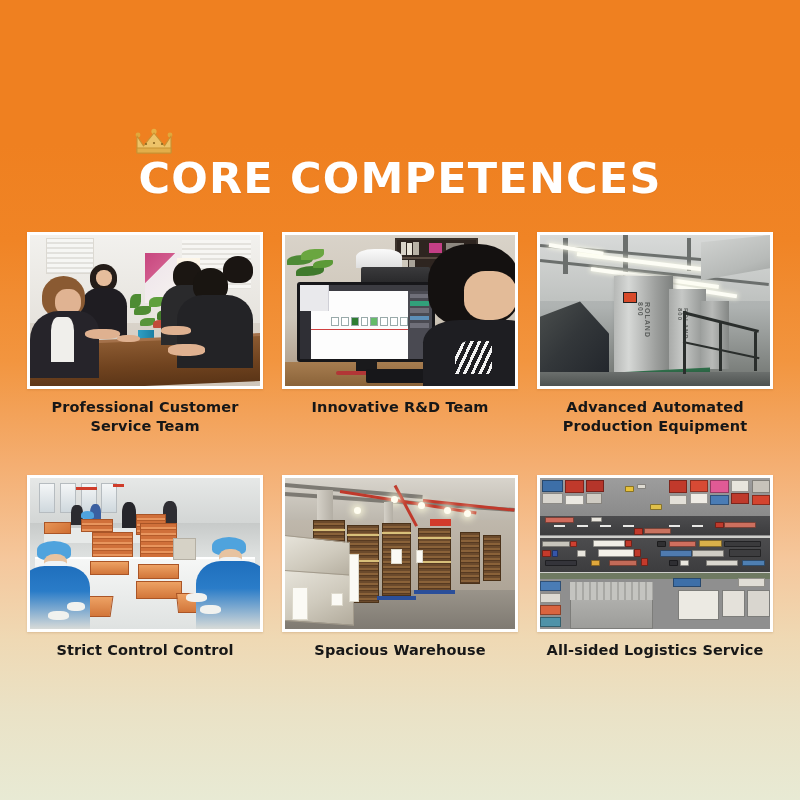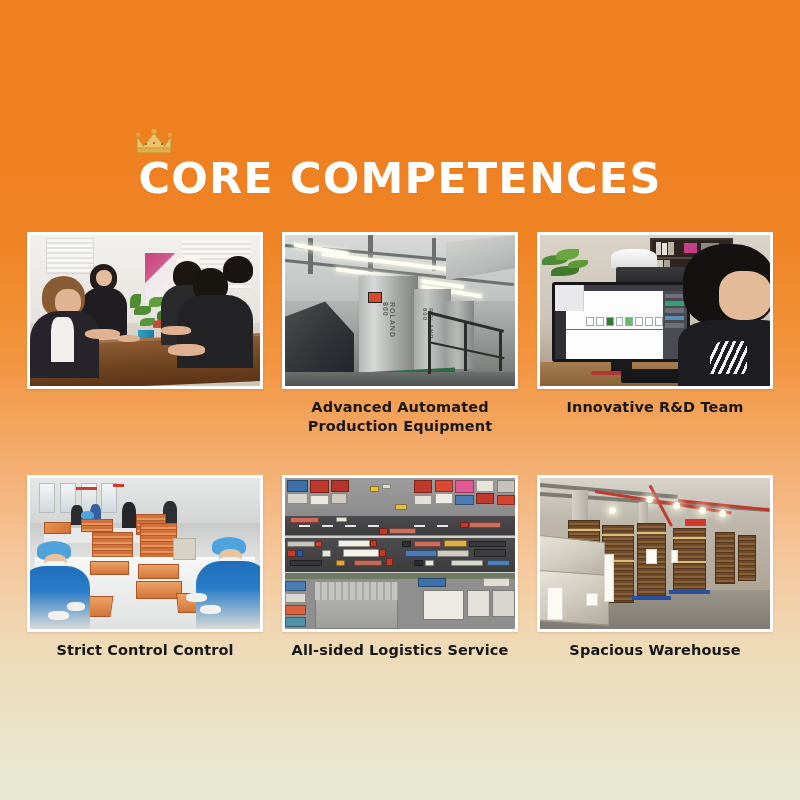--- a/index.html
+++ b/index.html
@@ -321,56 +321,22 @@
           <i class="head w1h"></i>
             <i class="head w1f"></i>
           <i class="body w1b"></i>
             <i class="body w1s"></i>
           <i class="arm" style="left:24%;top:62%;width:15%;height:7%;"></i>
           <i class="arm" style="left:57%;top:60%;width:13%;height:6%;"></i>
           <i class="arm" style="left:60%;top:72%;width:16%;height:8%;"></i>
           <i class="arm" style="left:38%;top:66%;width:10%;height:5%;"></i>
         </div>
       </div>
-    </div>
-
-    <div class="cell">
-      <div class="photo-frame">
-        <div class="photo ph-press">
-          <div class="ceiling"></div>
-          <i class="beam" style="left:0;top:6%;width:100%;height:3px;transform:rotate(5deg);"></i>
-          <i class="beam" style="left:0;top:16%;width:100%;height:3px;transform:rotate(6deg);"></i>
-          <i class="beam" style="left:10%;top:2%;width:5px;height:24%;"></i>
-          <i class="beam" style="left:36%;top:0;width:5px;height:30%;"></i>
-          <i class="beam" style="left:64%;top:2%;width:4px;height:22%;"></i>
-          <i class="tube" style="left:16%;top:11%;width:60%;transform:rotate(7deg);"></i>
-          <i class="tube" style="left:22%;top:21%;width:56%;transform:rotate(8deg);"></i>
-          <i class="tube" style="left:4%;top:5%;width:24%;transform:rotate(9deg);"></i>
-          <i class="tube" style="left:46%;top:30%;width:40%;transform:rotate(9deg);"></i>
-          <div class="duct"></div>
-          <div class="machine">
-            <span class="brand" style="left:62%;top:26%;">ROLAND 800</span>
-          </div>
-          <div class="machine2">
-            <span class="brand" style="left:56%;top:22%;font-size:6px;">ROLAND 800</span>
-          </div>
-          <div class="machine3"></div>
-          <div class="panel"></div>
-          <div class="dark"></div>
-          <div class="greenbase"></div>
-          <div class="floor"></div>
-          <i class="rail" style="left:62%;top:50%;width:3px;height:42%;"></i>
-          <i class="rail" style="left:62%;top:50%;width:34%;height:3px;transform:rotate(14deg);transform-origin:left center;"></i>
-          <i class="rail" style="left:62%;top:70%;width:34%;height:2px;transform:rotate(12deg);transform-origin:left center;"></i>
-          <i class="rail" style="left:78%;top:58%;width:3px;height:32%;"></i>
-          <i class="rail" style="left:93%;top:64%;width:3px;height:26%;"></i>
-        </div>
-      </div>
-      <div class="caption">Advanced Automated
-Production Equipment</div>
+      <div class="caption">Professional Customer
+Service Team</div>
     </div>
 
     <div class="cell">
       <div class="photo-frame">
         <div class="photo ph-rd">
           <div class="wallbg"></div>
           <div class="greenery">
             <i class="gl" style="left:0;top:20%;width:55%;height:30%;"></i>
             <i class="gl" style="left:30%;top:0;width:50%;height:34%;background:#6aa640;"></i>
             <i class="gl" style="left:20%;top:52%;width:60%;height:30%;background:#3f7a2c;"></i>
@@ -420,20 +386,56 @@
           <div class="standbase"></div>
           <div class="keyboard"></div>
           <div class="manhead"></div>
           <div class="manface"></div>
           <div class="manbody"></div>
           <div class="collar"></div>
         </div>
       </div>
       <div class="caption">Innovative R&amp;D Team</div>
     </div>
+
+    <div class="cell">
+      <div class="photo-frame">
+        <div class="photo ph-press">
+          <div class="ceiling"></div>
+          <i class="beam" style="left:0;top:6%;width:100%;height:3px;transform:rotate(5deg);"></i>
+          <i class="beam" style="left:0;top:16%;width:100%;height:3px;transform:rotate(6deg);"></i>
+          <i class="beam" style="left:10%;top:2%;width:5px;height:24%;"></i>
+          <i class="beam" style="left:36%;top:0;width:5px;height:30%;"></i>
+          <i class="beam" style="left:64%;top:2%;width:4px;height:22%;"></i>
+          <i class="tube" style="left:16%;top:11%;width:60%;transform:rotate(7deg);"></i>
+          <i class="tube" style="left:22%;top:21%;width:56%;transform:rotate(8deg);"></i>
+          <i class="tube" style="left:4%;top:5%;width:24%;transform:rotate(9deg);"></i>
+          <i class="tube" style="left:46%;top:30%;width:40%;transform:rotate(9deg);"></i>
+          <div class="duct"></div>
+          <div class="machine">
+            <span class="brand" style="left:62%;top:26%;">ROLAND 800</span>
+          </div>
+          <div class="machine2">
+            <span class="brand" style="left:56%;top:22%;font-size:6px;">ROLAND 800</span>
+          </div>
+          <div class="machine3"></div>
+          <div class="panel"></div>
+          <div class="dark"></div>
+          <div class="greenbase"></div>
+          <div class="floor"></div>
+          <i class="rail" style="left:62%;top:50%;width:3px;height:42%;"></i>
+          <i class="rail" style="left:62%;top:50%;width:34%;height:3px;transform:rotate(14deg);transform-origin:left center;"></i>
+          <i class="rail" style="left:62%;top:70%;width:34%;height:2px;transform:rotate(12deg);transform-origin:left center;"></i>
+          <i class="rail" style="left:78%;top:58%;width:3px;height:32%;"></i>
+          <i class="rail" style="left:93%;top:64%;width:3px;height:26%;"></i>
+        </div>
+      </div>
+      <div class="caption">Advanced Automated
+Production Equipment</div>
+    </div>
   </div>
 
   <div class="row">
 
     <div class="cell">
       <div class="photo-frame">
         <div class="photo ph-qc">
           <div class="backwall"></div>
           <i class="win" style="left:4%;"></i>
             <i class="win" style="left:13%;"></i>
@@ -475,20 +477,67 @@
           <i class="hand" style="left:74%;top:84%;width:9%;height:6%;"></i>
 
           <i class="cap" style="left:22%;top:22%;width:6%;height:5%;"></i>
         </div>
       </div>
       <div class="caption">Strict Control Control</div>
     </div>
 
     <div class="cell">
       <div class="photo-frame">
+        <div class="photo ph-wh">
+          <div class="ceil"></div>
+          <i class="gbeam" style="left:0;top:9%;width:100%;transform:rotate(4deg);"></i>
+          <i class="gbeam" style="left:0;top:3%;width:60%;transform:rotate(5deg);"></i>
+          <i class="pipe" style="left:24%;top:8%;width:60%;transform:rotate(9deg);"></i>
+          <i class="pipe" style="left:48%;top:4%;width:20%;transform:rotate(62deg);"></i>
+          <i class="pipe" style="left:60%;top:14%;width:40%;transform:rotate(6deg);"></i>
+          <i class="lamp" style="left:46%;top:12%;"></i>
+          <i class="lamp" style="left:58%;top:16%;"></i>
+          <i class="lamp" style="left:69%;top:19%;"></i>
+          <i class="lamp" style="left:78%;top:21%;"></i>
+          <i class="lamp" style="left:30%;top:19%;"></i>
+          <i class="col" style="left:14%;top:8%;width:7%;height:34%;"></i>
+          <i class="col" style="left:43%;top:16%;width:4%;height:26%;"></i>
+          <div class="floor"></div>
+          <i class="sign" style="left:63%;top:27%;width:9%;height:5%;"></i>
+
+          <i class="pallet" style="left:12%;top:28%;width:14%;height:52%;"></i>
+          <i class="strap" style="left:12%;top:34%;width:14%;"></i>
+          <i class="strap" style="left:12%;top:50%;width:14%;"></i>
+          <i class="pallet" style="left:27%;top:31%;width:14%;height:52%;"></i>
+          <i class="strap" style="left:27%;top:37%;width:14%;"></i>
+          <i class="strap" style="left:27%;top:54%;width:14%;"></i>
+          <i class="pallet" style="left:42%;top:30%;width:13%;height:48%;"></i>
+          <i class="strap" style="left:42%;top:36%;width:13%;"></i>
+          <i class="pallet" style="left:58%;top:33%;width:14%;height:42%;"></i>
+          <i class="strap" style="left:58%;top:39%;width:14%;"></i>
+          <i class="strap" style="left:58%;top:55%;width:14%;"></i>
+          <i class="pallet" style="left:76%;top:36%;width:9%;height:34%;"></i>
+          <i class="pallet" style="left:86%;top:38%;width:8%;height:30%;"></i>
+          <i class="bluebase" style="left:56%;top:74%;width:18%;"></i>
+          <i class="bluebase" style="left:40%;top:78%;width:17%;"></i>
+
+          <i class="wrap" style="left:-4%;top:40%;width:32%;height:26%;transform:skewY(6deg);"></i>
+          <i class="wrap" style="left:-4%;top:62%;width:34%;height:34%;transform:skewY(4deg);"></i>
+          <i class="label" style="left:3%;top:72%;width:7%;height:22%;"></i>
+          <i class="label" style="left:20%;top:76%;width:5%;height:9%;"></i>
+          <i class="label" style="left:28%;top:50%;width:4%;height:32%;"></i>
+          <i class="label" style="left:46%;top:47%;width:5%;height:10%;"></i>
+          <i class="label" style="left:57%;top:48%;width:3%;height:8%;"></i>
+        </div>
+      </div>
+      <div class="caption">Spacious Warehouse</div>
+    </div>
+
+    <div class="cell">
+      <div class="photo-frame">
         <div class="photo ph-log">
           <div class="yard"></div>
 
           <i class="ctr" style="left:1%;top:1%;width:9%;height:8%;background:#3d6fa8;"></i>
           <i class="ctr" style="left:1%;top:10%;width:9%;height:7%;background:#d8d5ce;"></i>
           <i class="ctr" style="left:11%;top:1%;width:8%;height:9%;background:#c0392b;"></i>
           <i class="ctr" style="left:11%;top:11%;width:8%;height:7%;background:#ebe8e1;"></i>
           <i class="ctr" style="left:20%;top:1%;width:8%;height:8%;background:#b5352a;"></i>
           <i class="ctr" style="left:20%;top:10%;width:7%;height:7%;background:#cfcbc2;"></i>
           <i class="ctr" style="left:56%;top:1%;width:8%;height:9%;background:#c1392b;"></i>
@@ -557,61 +606,14 @@
           <i class="ctr" style="left:0%;top:68%;width:9%;height:7%;background:#4a7cb5;"></i>
           <i class="ctr" style="left:0%;top:76%;width:9%;height:7%;background:#dcd9d1;"></i>
           <i class="ctr" style="left:0%;top:84%;width:9%;height:7%;background:#d9643f;"></i>
           <i class="ctr" style="left:0%;top:92%;width:9%;height:7%;background:#4f92a8;"></i>
           <i class="ctr" style="left:58%;top:66%;width:12%;height:6%;background:#3d6fa8;"></i>
           <i class="ctr" style="left:86%;top:66%;width:12%;height:6%;background:#e0ddd5;"></i>
         </div>
       </div>
       <div class="caption">All-sided Logistics Service</div>
     </div>
-
-    <div class="cell">
-      <div class="photo-frame">
-        <div class="photo ph-wh">
-          <div class="ceil"></div>
-          <i class="gbeam" style="left:0;top:9%;width:100%;transform:rotate(4deg);"></i>
-          <i class="gbeam" style="left:0;top:3%;width:60%;transform:rotate(5deg);"></i>
-          <i class="pipe" style="left:24%;top:8%;width:60%;transform:rotate(9deg);"></i>
-          <i class="pipe" style="left:48%;top:4%;width:20%;transform:rotate(62deg);"></i>
-          <i class="pipe" style="left:60%;top:14%;width:40%;transform:rotate(6deg);"></i>
-          <i class="lamp" style="left:46%;top:12%;"></i>
-          <i class="lamp" style="left:58%;top:16%;"></i>
-          <i class="lamp" style="left:69%;top:19%;"></i>
-          <i class="lamp" style="left:78%;top:21%;"></i>
-          <i class="lamp" style="left:30%;top:19%;"></i>
-          <i class="col" style="left:14%;top:8%;width:7%;height:34%;"></i>
-          <i class="col" style="left:43%;top:16%;width:4%;height:26%;"></i>
-          <div class="floor"></div>
-          <i class="sign" style="left:63%;top:27%;width:9%;height:5%;"></i>
-
-          <i class="pallet" style="left:12%;top:28%;width:14%;height:52%;"></i>
-          <i class="strap" style="left:12%;top:34%;width:14%;"></i>
-          <i class="strap" style="left:12%;top:50%;width:14%;"></i>
-          <i class="pallet" style="left:27%;top:31%;width:14%;height:52%;"></i>
-          <i class="strap" style="left:27%;top:37%;width:14%;"></i>
-          <i class="strap" style="left:27%;top:54%;width:14%;"></i>
-          <i class="pallet" style="left:42%;top:30%;width:13%;height:48%;"></i>
-          <i class="strap" style="left:42%;top:36%;width:13%;"></i>
-          <i class="pallet" style="left:58%;top:33%;width:14%;height:42%;"></i>
-          <i class="strap" style="left:58%;top:39%;width:14%;"></i>
-          <i class="strap" style="left:58%;top:55%;width:14%;"></i>
-          <i class="pallet" style="left:76%;top:36%;width:9%;height:34%;"></i>
-          <i class="pallet" style="left:86%;top:38%;width:8%;height:30%;"></i>
-          <i class="bluebase" style="left:56%;top:74%;width:18%;"></i>
-          <i class="bluebase" style="left:40%;top:78%;width:17%;"></i>
-
-          <i class="wrap" style="left:-4%;top:40%;width:32%;height:26%;transform:skewY(6deg);"></i>
-          <i class="wrap" style="left:-4%;top:62%;width:34%;height:34%;transform:skewY(4deg);"></i>
-          <i class="label" style="left:3%;top:72%;width:7%;height:22%;"></i>
-          <i class="label" style="left:20%;top:76%;width:5%;height:9%;"></i>
-          <i class="label" style="left:28%;top:50%;width:4%;height:32%;"></i>
-          <i class="label" style="left:46%;top:47%;width:5%;height:10%;"></i>
-          <i class="label" style="left:57%;top:48%;width:3%;height:8%;"></i>
-        </div>
-      </div>
-      <div class="caption">Spacious Warehouse</div>
-    </div>
   </div>
 </div>
 
 </body></html>

